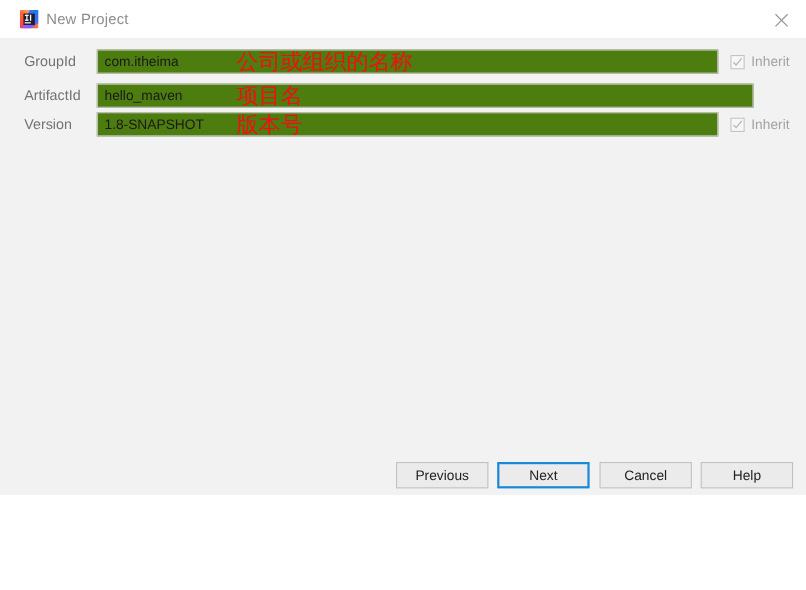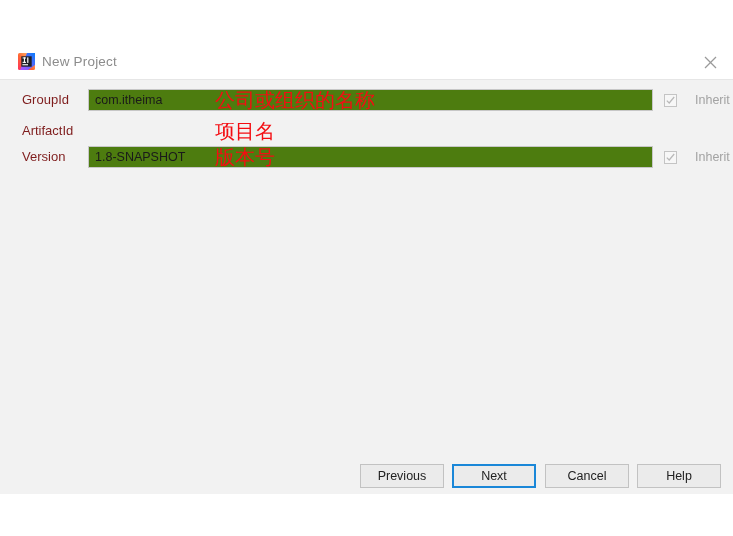--- a/index.html
+++ b/index.html
@@ -17,21 +17,20 @@
 
   
   .dialog {
     position: absolute;
     left: 0; top: 0;
     width: 733px;
     height: 450px;
     background: #f2f2f2;
     box-sizing: border-box;
     overflow: hidden;
-    margin-top: 44px;
   }
 
   
   .titlebar {
     position: absolute;
     left: 0; top: 0;
     width: 733px;
     height: 36px;
     background: #ffffff;
     border-bottom: 1px solid #e6e6e6;
@@ -86,21 +85,21 @@
   .row-0 { top: 8px;  }
   .row-1 { top: 39px; border-radius: 10px; }
   .row-2 { top: 65px; }
 
   .row-label {
     position: absolute;
     left: 22px;
     top: 2px;
     width: 62px;
     font-size: 13px;
-    color: #7f1d1d;
+    color: #737373;
     line-height: 18px;
     white-space: nowrap;
   }
 
   .field {
     position: absolute;
     left: 88px;
     top: 0px;
     width: 565px;
     height: 22px;
@@ -135,21 +134,21 @@
   .annot-2 { left: 215px; }
 
   
   .inherit {
     position: absolute;
     left: 664px;
     top: 2px;
     height: 18px;
     display: flex;
     align-items: center;
-    gap: 18px;
+    gap: 6px;
   }
   .cbox {
     width: 13px;
     height: 13px;
     border: 1px solid #c4c4c4;
     background: #f7f7f7;
     box-sizing: border-box;
     position: relative;
   }
   .cbox svg { position:absolute; left:1px; top:1px; }
@@ -266,20 +265,23 @@
           <svg width="9" height="9" viewBox="0 0 9 9">
             <polyline points="0.8,4.6 3.2,7 8.2,1" fill="none" stroke="#b8b8b8" stroke-width="1.2"></polyline>
           </svg>
         </span>
         <span class="inherit-label">Inherit</span>
       </div>
     </div>
 
     <div class="row row-1">
       <span class="row-label">ArtifactId</span>
+      <div class="field no-inherit">
+        <span class="field-text">hello_maven</span>
+      </div>
       <span class="annot annot-1">项目名</span>
     </div>
 
     <div class="row row-2">
       <span class="row-label">Version</span>
       <div class="field">
         <span class="field-text">1.8-SNAPSHOT</span>
       </div>
       <span class="annot annot-2">版本号</span>
       <div class="inherit">

